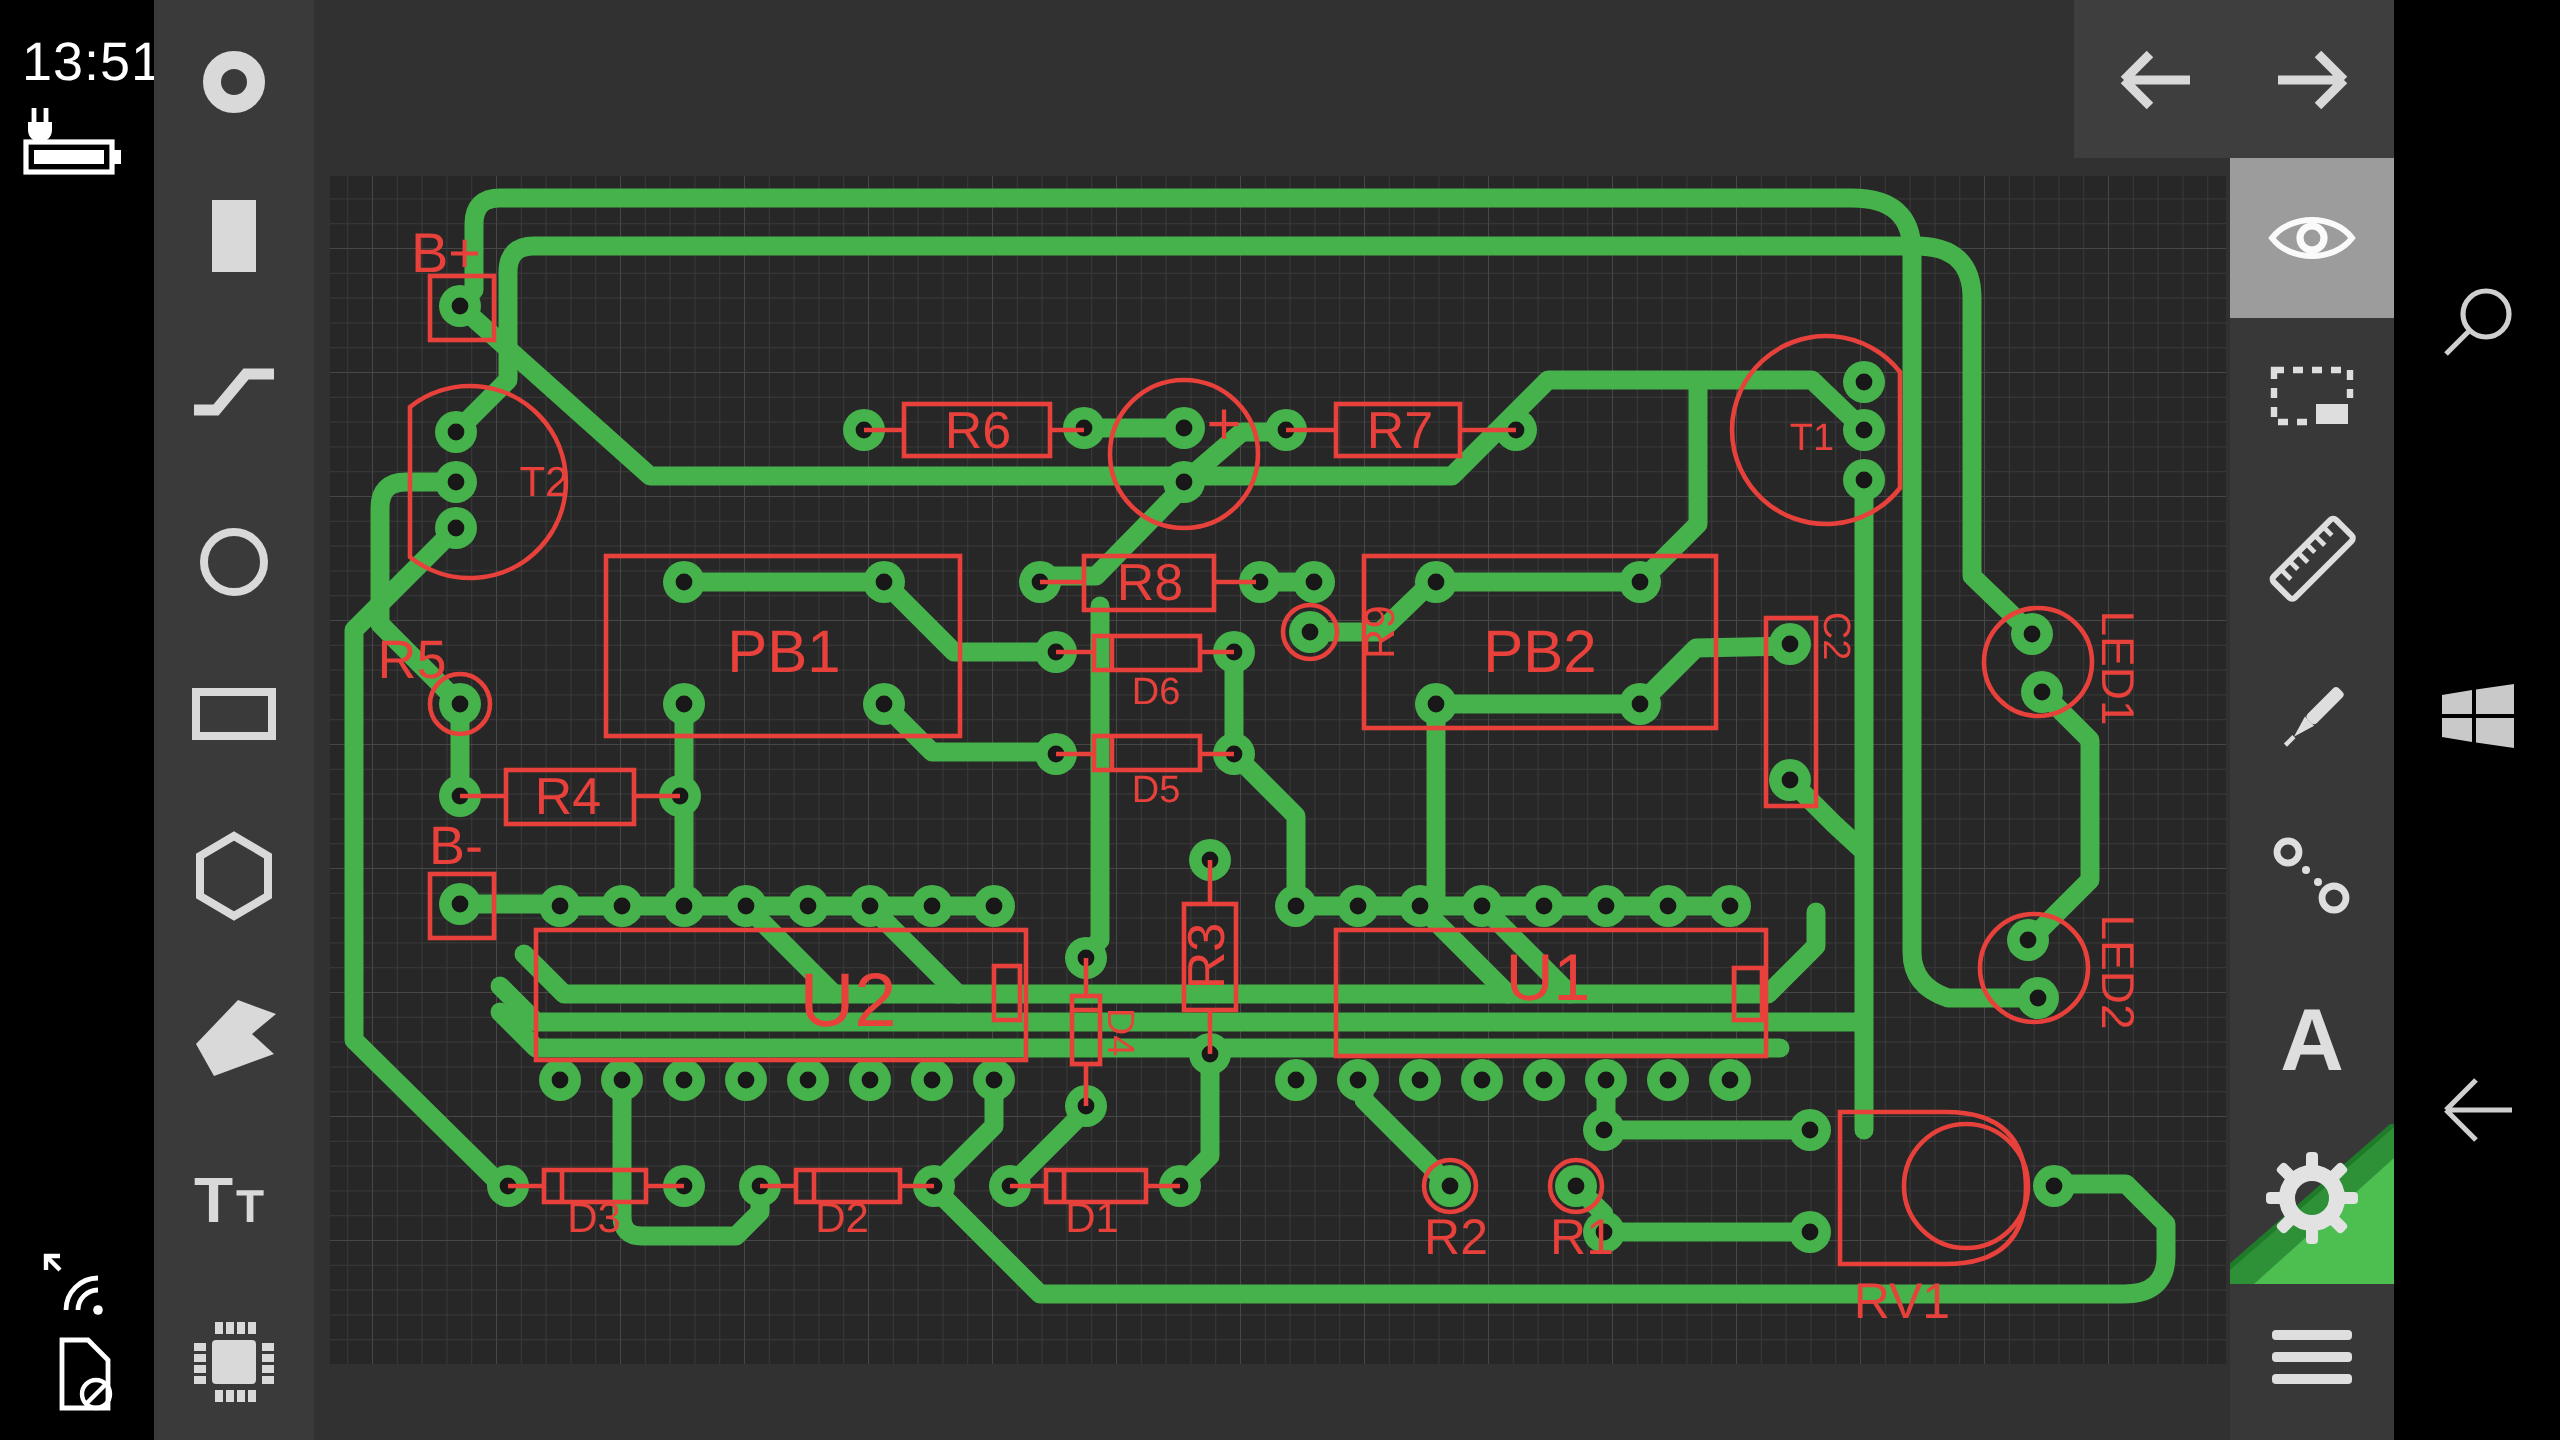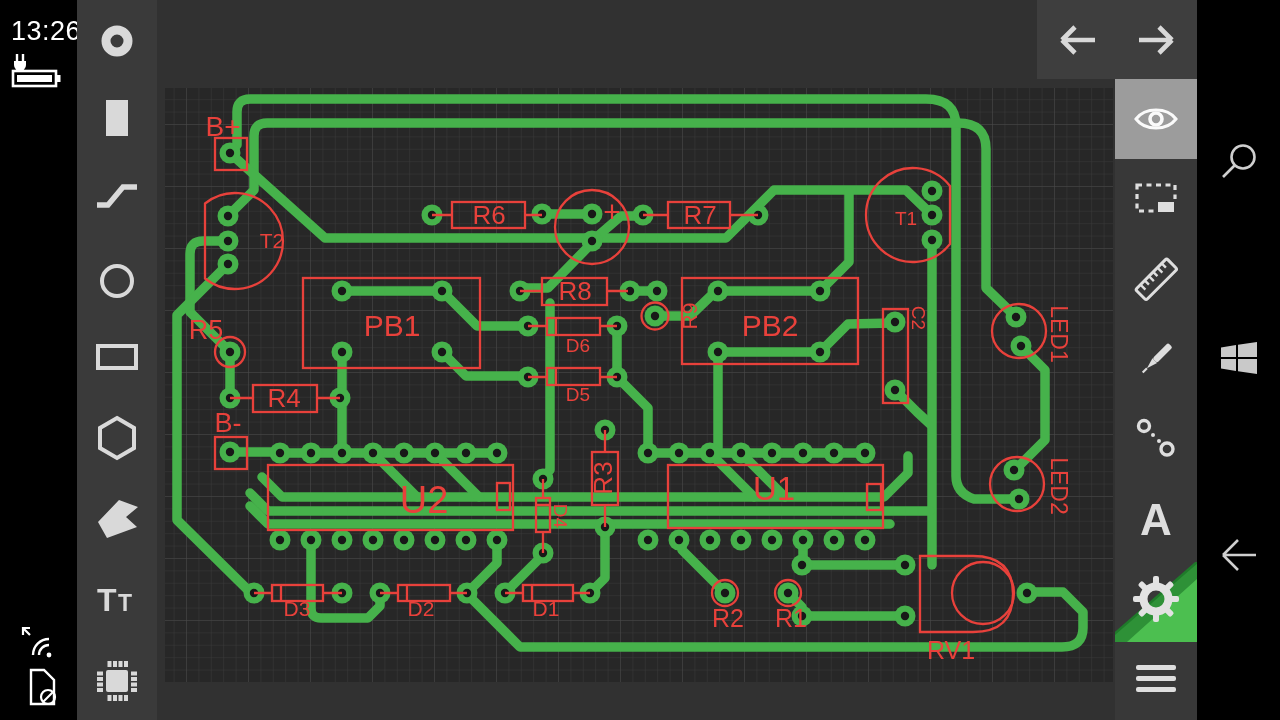--- a/index.html
+++ b/index.html
@@ -30,21 +30,21 @@
   
   svg{display:block}
   .silk{stroke:var(--silk-red,#e8413b);stroke-width:2.3;fill:none}
   .silk-t{fill:var(--silk-red,#e8413b);stroke:none;text-anchor:middle}
   .trace{stroke:var(--trace-green,#46b24b);stroke-width:9.5;fill:none;stroke-linecap:round;stroke-linejoin:round}
 </style>
 </head>
 <body>
 
 <div id="status-col" class="abs">
-  <div id="clock">13:26</div>
+  <div id="clock">13:51</div>
   <svg class="abs" style="left:10px;top:52px" width="52" height="36" viewBox="0 0 52 36">
     <path d="M7,2 V9 M13,2 V9" stroke="#fff" stroke-width="2.4" fill="none"></path>
     <path d="M4,9 h12 v4 a6,6 0 0 1 -12,0 Z" fill="#fff"></path>
     <path d="M10,18 V20" stroke="#fff" stroke-width="2.4"></path>
     <rect x="3" y="19" width="43" height="15" fill="none" stroke="#fff" stroke-width="2.6"></rect>
     <rect x="7" y="23" width="35" height="7" fill="#fff"></rect>
     <rect x="47" y="23" width="3.5" height="7" fill="#fff"></rect>
   </svg>
   <svg class="abs" style="left:18px;top:620px" width="42" height="44" viewBox="0 0 42 44">
     <circle cx="31" cy="35" r="2.4" fill="#fff"></circle>

